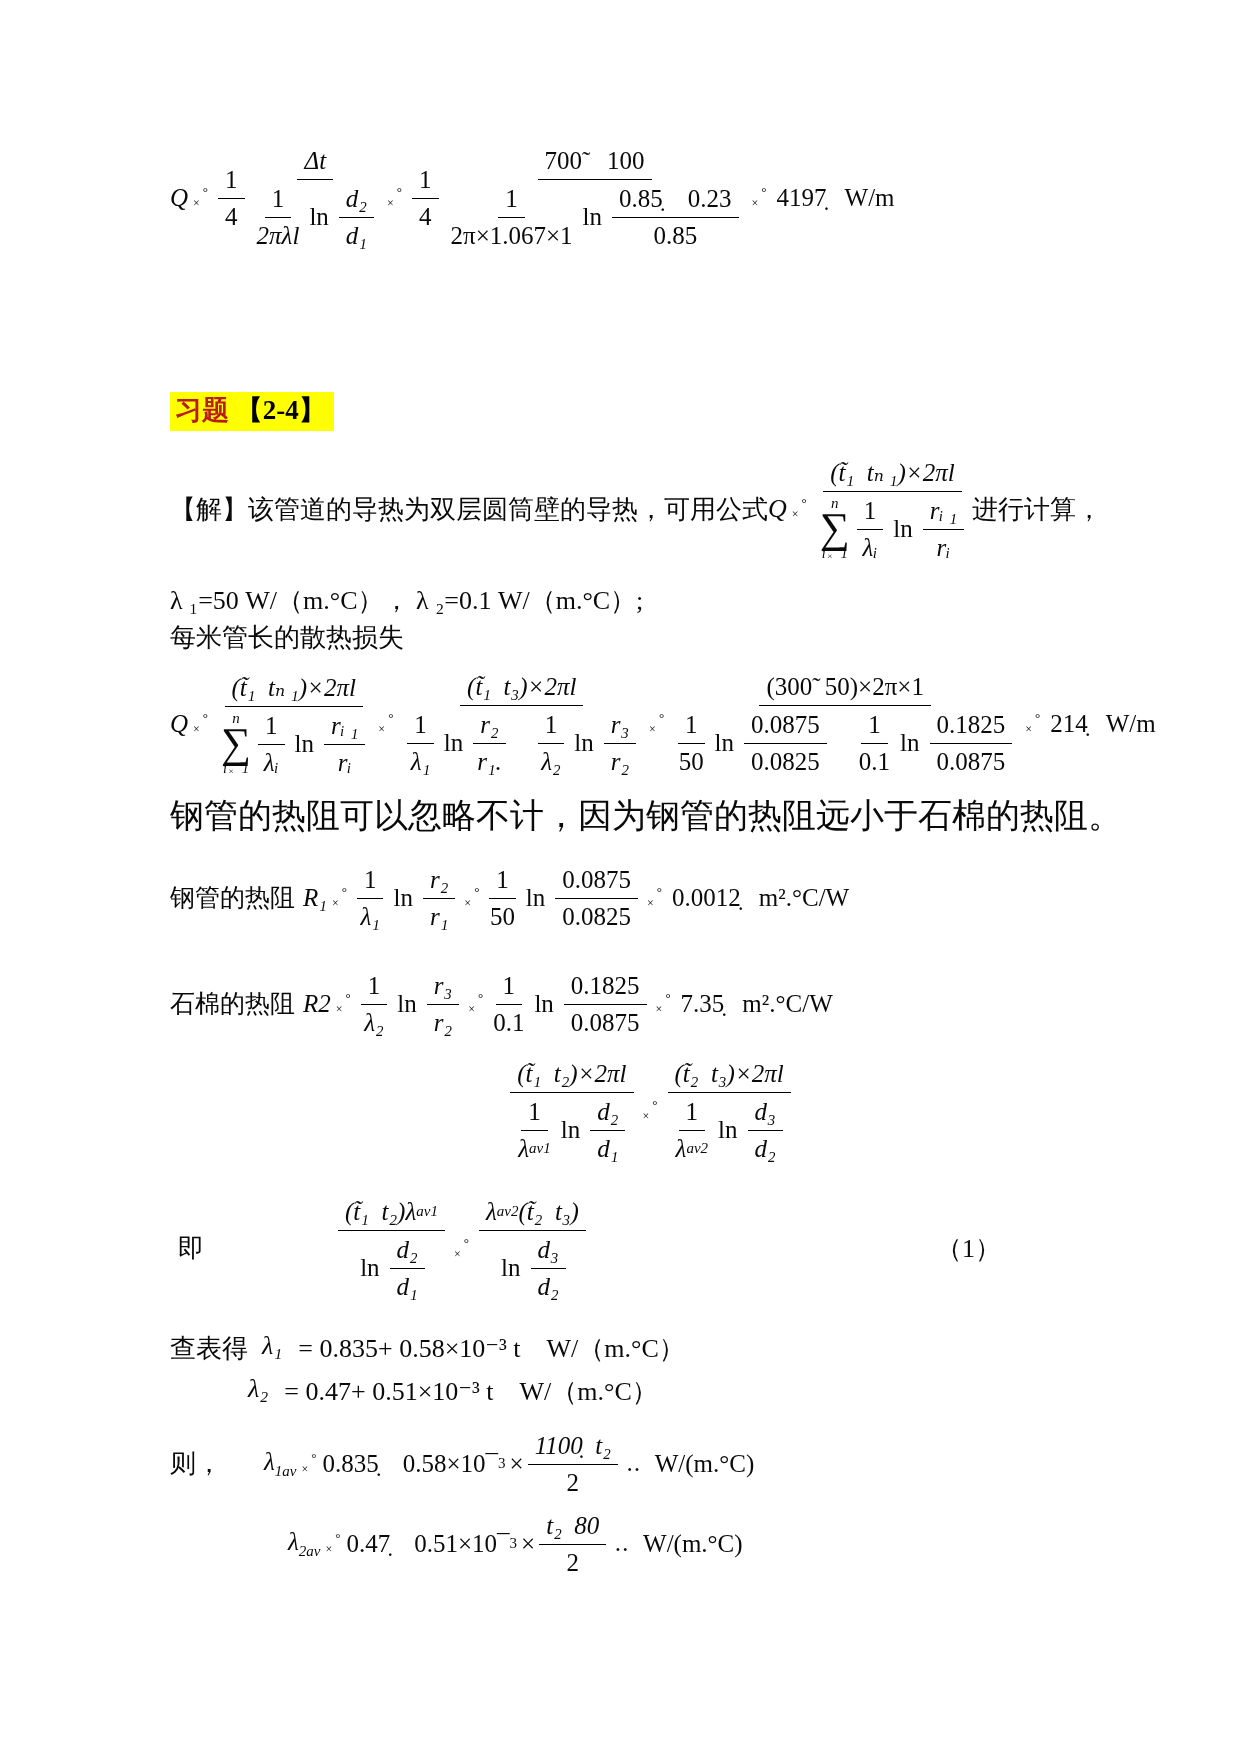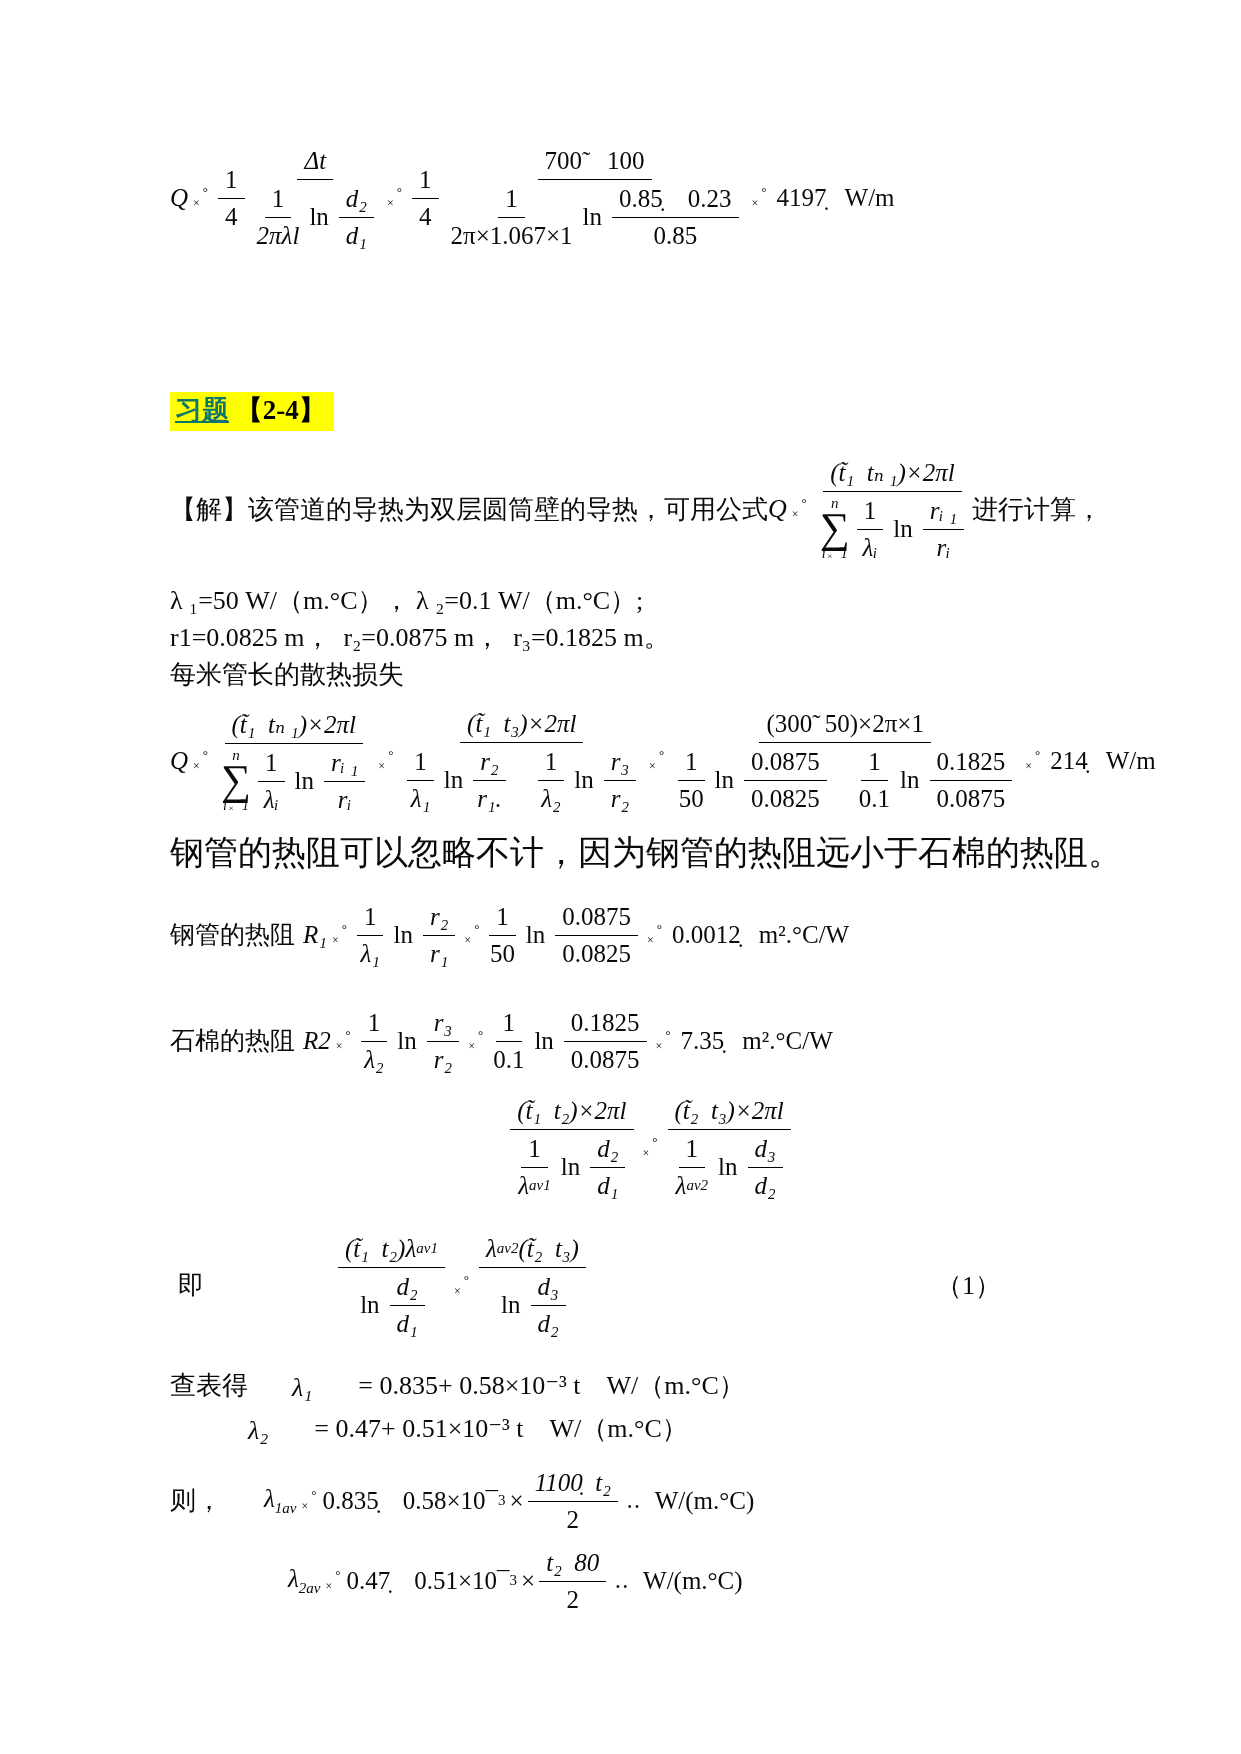--- a/index.html
+++ b/index.html
@@ -23,41 +23,41 @@
   .xo.sm .sx{font-size:9px;bottom:1px;}
   .xo.sm .so{font-size:9px;top:0;}
   .sum{display:inline-flex;flex-direction:column;align-items:center;line-height:1;margin:0 3px;flex:none;}
   .sum .top{font-size:15px;font-style:italic;}
   .sum .sig{font-size:42px;line-height:.85;font-style:normal;}
   .sum .bot{font-size:14px;font-style:italic;display:flex;align-items:center;}
   .res{margin:0 4px;flex:none;}
   .unit{margin-left:14px;flex:none;}
   .para{font-size:26px;line-height:40px;margin:0;}
   .badge{display:inline-block;background:#ffff00;font-weight:bold;font-size:27px;padding:2px 8px 3px 5px;line-height:1.25;}
-  .badge .red{color:#0f766e;text-decoration:underline;}
+  .badge .red{color:#b91c1c;}
   .badge .blk{color:#000000;}
   sup{font-size:15px;}
   sub{font-size:15px;}
   .dd{font-size:22px;margin-left:4px;vertical-align:-4px;flex:none;}
   
   .b-eqtop{margin-top:8px;}
   .b-badge24{margin-top:142px;}
   .b-intro24{margin-top:26px;font-size:26px;display:flex;align-items:center;}
   .b-params{margin-top:20px;}
   .b-params .line{font-size:26px;line-height:37px;}
   .b-eqloss{margin-top:16px;}
   .b-note{margin-top:16px;font-size:34px;}
   .b-eqr1{margin-top:26px;}
   .b-eqr2{margin-top:40px;}
   .b-sec25{margin-top:44px;width:940px;}
   .b-eqmain{margin-top:22px;justify-content:center;}
   .b-eq1{margin-top:34px;}
   .b-eq1 .lbl{margin-left:8px;margin-right:130px;font-size:26px;}
   .b-eq1 .tag{margin-left:auto;margin-right:130px;font-size:26px;}
-  .b-lookup{margin-top:30px;font-size:26px;display:flex;align-items:flex-end;gap:30px;}
+  .b-lookup{margin-top:30px;font-size:26px;display:flex;align-items:flex-start;}
   .b-lookup.second{padding-left:78px;margin-top:8px;}
   .b-lam{margin-top:22px;}
   .b-lam .lbl{font-size:26px;margin-right:42px;}
   .b-lam.second{padding-left:118px;margin-top:14px;}
 </style>
 </head>
 <body>
 
 <div class="page">
 
@@ -153,21 +153,20 @@
           <span class="num it">rᵢ ₁</span>
           <span class="den it">rᵢ</span>
         </span>
       </span>
     </span>
     <span class="tok">进行计算，</span>
   </div>
 
   <div class="b-params">
     <div class="line">λ ₁=50 W/（m.°C）， λ ₂=0.1 W/（m.°C）;</div>
-    <div class="line">r1=0.0825 m， r₂=0.0875 m， r₃=0.1825 m。</div>
     <div class="line">每米管长的散热损失</div>
   </div>
 
   <div class="eq b-eqloss">
     <span class="tok it">Q</span>
     <span class="xo">
         <span class="so">°</span>
         <span class="sx">×</span>
       </span>
     <span class="frac">

